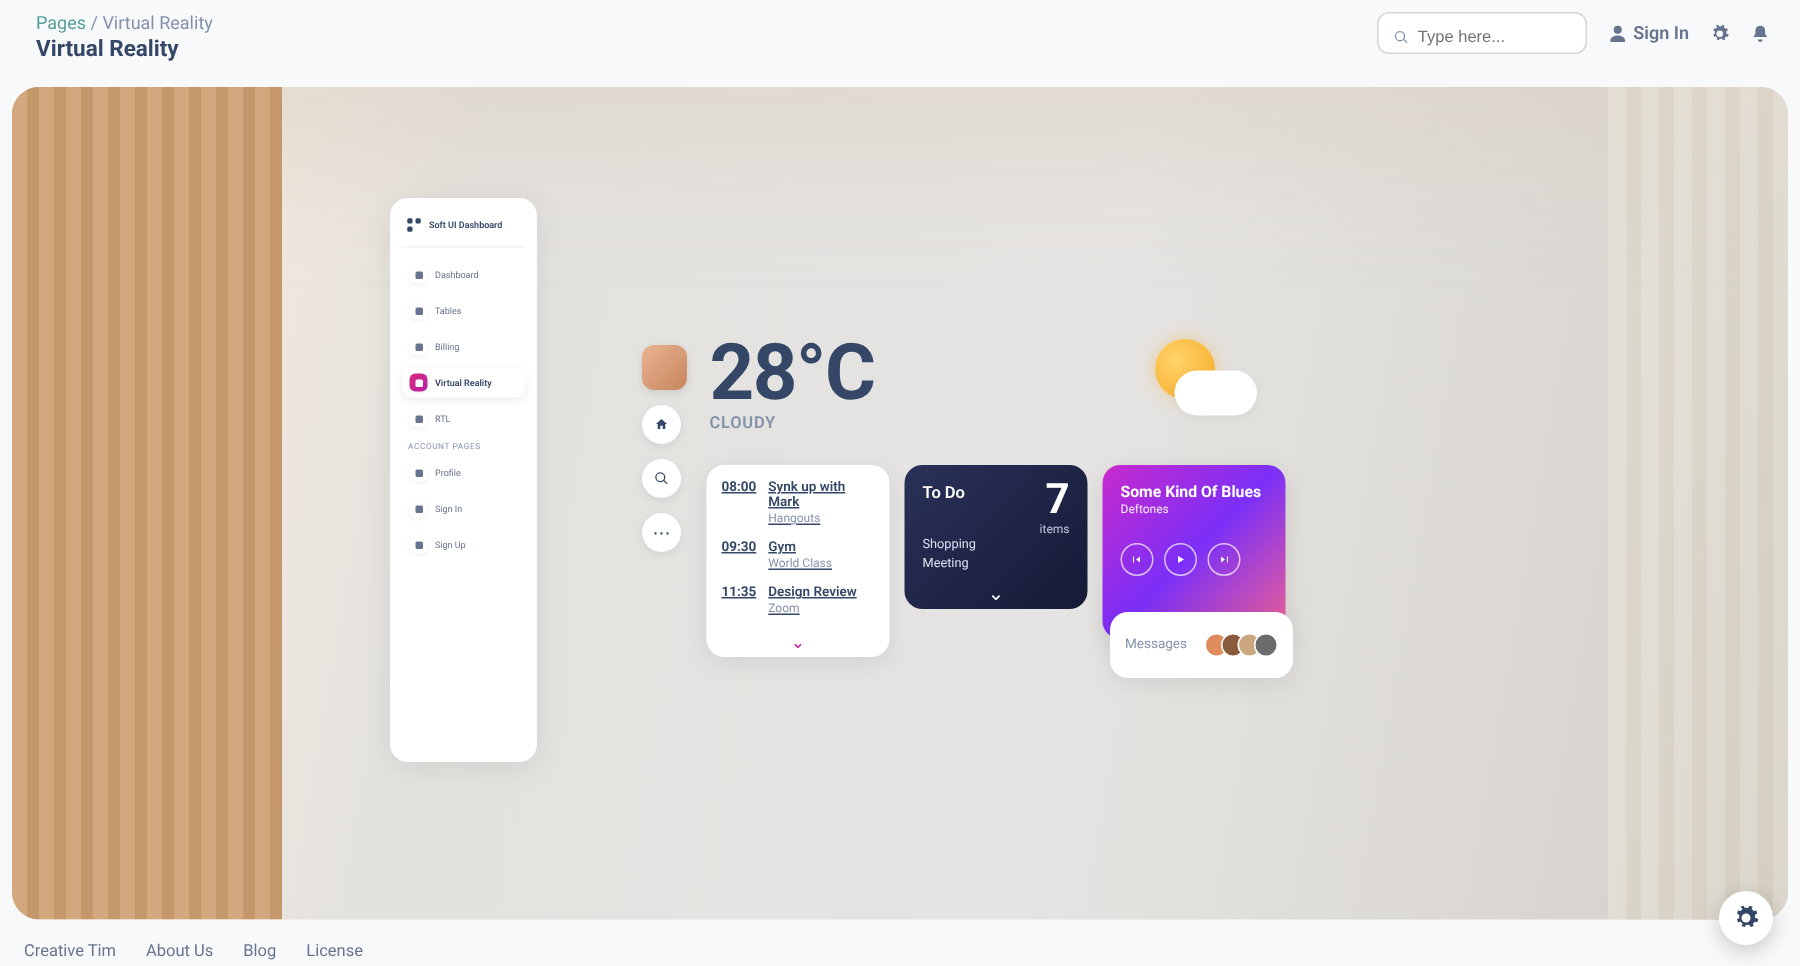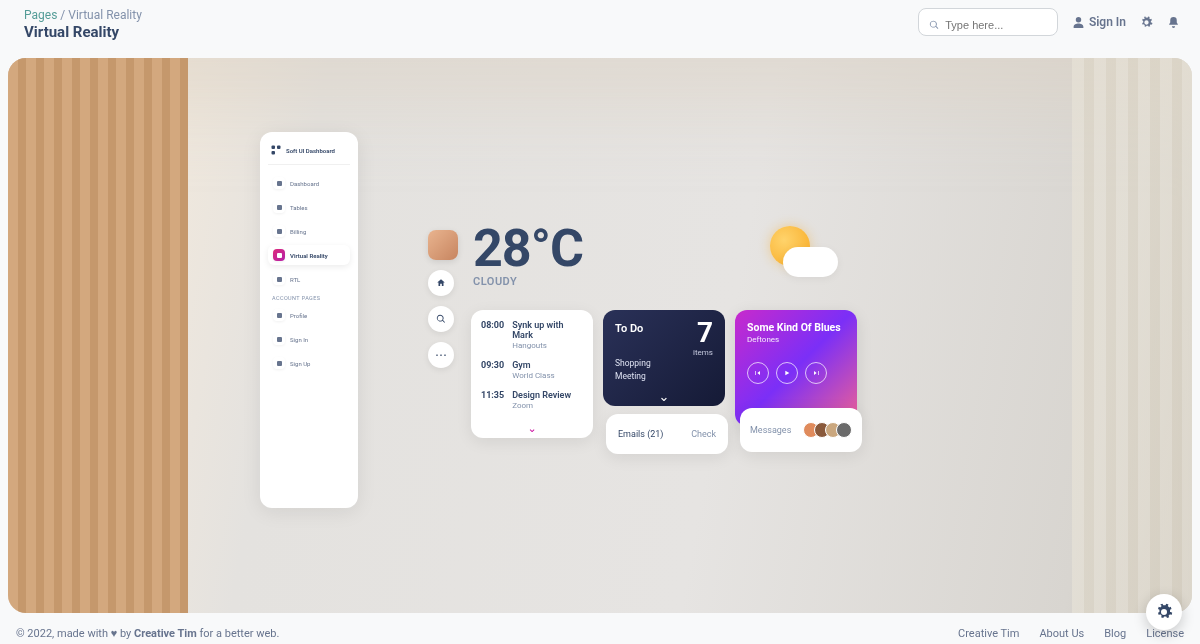--- a/index.html
+++ b/index.html
@@ -37,21 +37,21 @@
 .circle-btn svg { width: 10px; height:10px; fill:#344767; }
 .dots::after { content:"⋯"; font-size:12px; color:#344767; line-height:1; }
 .weather { position: absolute; top: 160px; left: 465px; z-index:5;}
 .temp { font-size: 52px; font-weight: 700; color: #344767; letter-spacing:-1px; }
 .wstatus { font-size: 11px; color: #8392ab; font-weight:600; letter-spacing:0.5px; margin-top:-4px;}
 .weather-icon { position: absolute; top: 168px; left: 750px; width: 80px; height: 55px; z-index:5;}
 .weather-icon .sun { width:40px; height:40px; border-radius:50%; background:radial-gradient(circle at 35% 35%, #ffd36b, #f7a923); position:absolute; top:0; left:12px; box-shadow: 0 0 12px rgba(247,169,35,0.4); }
 .weather-icon .cloud { width:55px; height:30px; border-radius:18px; background:#fff; position:absolute; bottom:4px; right:0; box-shadow:0 2px 8px rgba(0,0,0,0.05); }
 .cards-row { position:absolute; top:252px; left:463px; display:flex; gap:10px; z-index:5;}
 .card { background:#fff; border-radius:12px; box-shadow: 0 4px 16px rgba(0,0,0,0.08); }
-.schedule { width:122px; height:128px; padding:10px 10px 6px 10px; position:relative; color:#344767;}
+.schedule { width:122px; height:128px; padding:10px 10px 6px 10px; position:relative; color:#344767;text-decoration:underline;}
 .sched-item { display:flex; gap:8px; margin-bottom:10px; }
 .sched-time { font-size:9px; font-weight:700; color:#344767; }
 .sched-body .s-title { font-size:9px; color:#344767; font-weight:600; }
 .sched-body .s-sub { font-size:8px; color:#8392ab; margin-top:1px;}
 .sched-more { position:absolute; bottom:3px; left:0; right:0; text-align:center; color:#cb0c9f; font-size:11px; }
 .todo { width:122px; height:96px; background:linear-gradient(135deg,#2a3158,#151a36); border-radius:12px; color:#fff; padding:12px 12px 4px 12px; position:relative;}
 .todo-title { font-size:11px; font-weight:600; }
 .todo-count { position:absolute; right:12px; top:6px; font-size:28px; font-weight:700; }
 .todo-countlbl { position:absolute; right:12px; top:38px; font-size:8px; color:#c5c9de;text-align:center; }
 .todo-items { margin-top:22px; font-size:8.5px; line-height:1.5; color:#dce0f0; }
@@ -250,46 +250,39 @@
           </div>
         <div class="mbtn">
             <svg viewBox="0 0 24 24">
               <path d="M18 6v12h2V6h-2zM6 6v12l8-6-8-6z"></path>
             </svg>
           </div>
       </div>
     </div>
   </div>
 
-  <div class="emails">
-    <span class="emails-label">Emails (21)</span>
-    <span class="emails-action">Check</span>
-  </div>
 
   <div class="messages">
     <span class="messages-label">Messages</span>
     <div class="avagroup">
       <span style="background:#e08b5c"></span>
       <span style="background:#8a5a3c"></span>
       <span style="background:#caa77e"></span>
       <span style="background:#6b6b6b"></span>
     </div>
   </div>
 
 </div>
 
 <div class="settings-fab">
   <svg viewBox="0 0 24 24">
       <path d="M12 8a4 4 0 100 8 4 4 0 000-8zm9 4l2 1-1 3-2-1a9 9 0 01-2 2l1 2-3 1-1-2a9 9 0 01-3 0l-1 2-3-1 1-2a9 9 0 01-2-2l-2 1-1-3 2-1a9 9 0 010-3l-2-1 1-3 2 1a9 9 0 012-2L7 2l3-1 1 2a9 9 0 013 0l1-2 3 1-1 2a9 9 0 012 2l2-1 1 3-2 1a9 9 0 010 3z"></path>
     </svg>
 </div>
 
 <div class="footer">
-  <div>
-    <span>© 2022, made with </span><span class="heart">♥</span><span> by </span><b>Creative Tim</b><span> for a better web.</span>
-  </div>
   <div class="footer-links">
     <span>Creative Tim</span>
     <span>About Us</span>
     <span>Blog</span>
     <span>License</span>
   </div>
 </div>
 
 </body></html>

